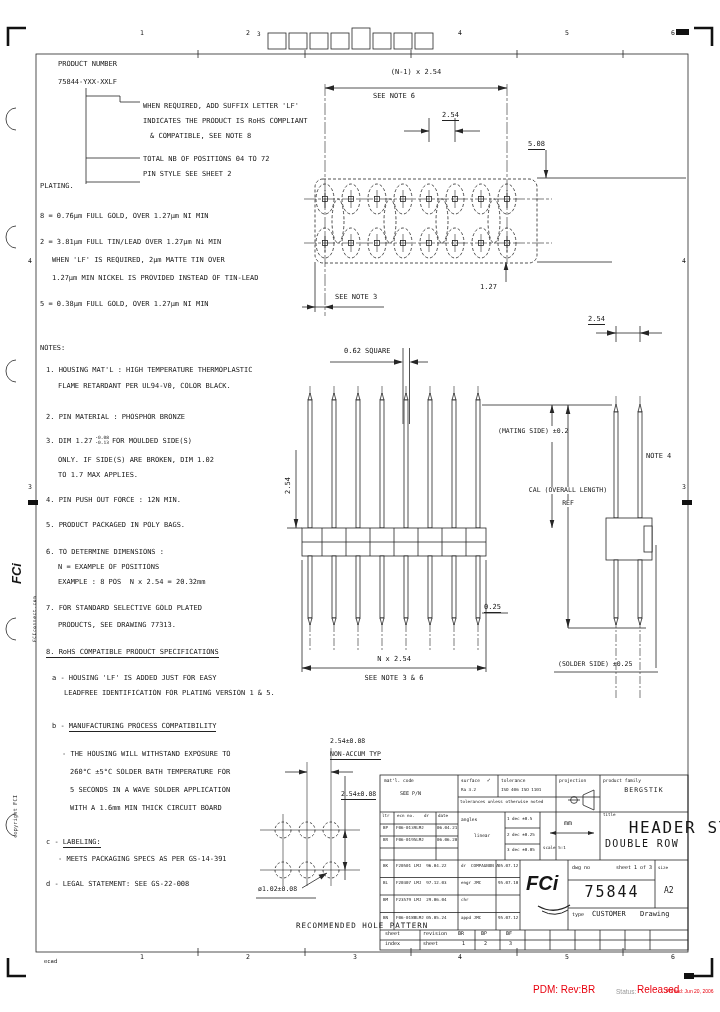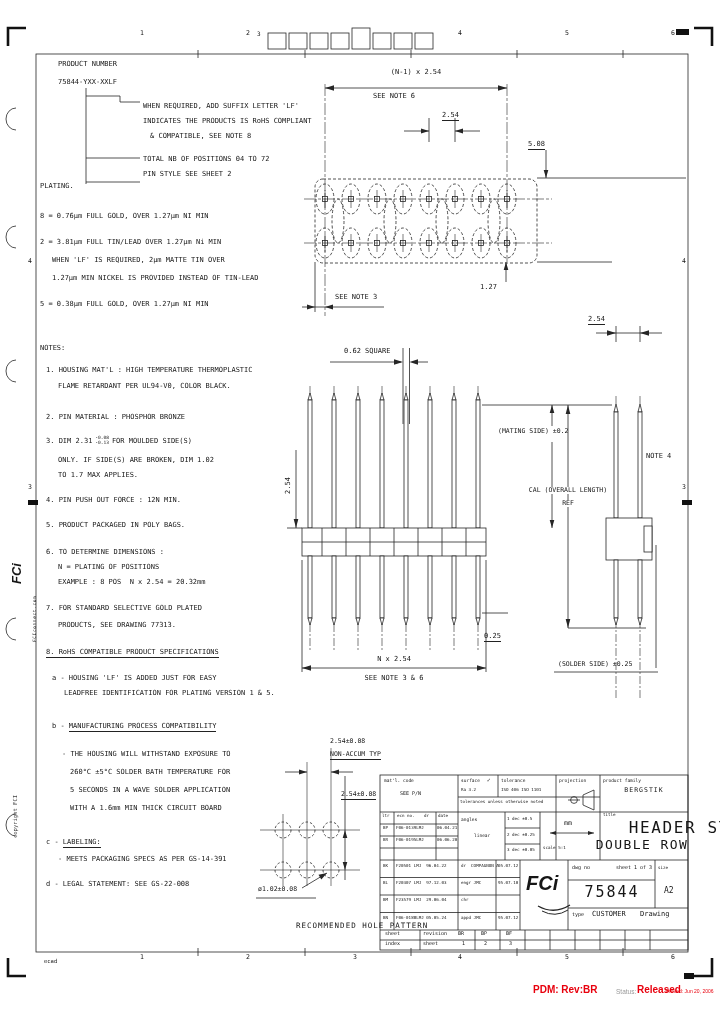--- a/index.html
+++ b/index.html
@@ -5,24 +5,24 @@
   html,body{margin:0;padding:0;background:#e8e8e8;}
   #sheet{position:relative;width:720px;height:1012px;background:#ffffff;
          font-family:"DejaVu Sans Mono",monospace;color:#161616;overflow:hidden;}
   svg{position:absolute;left:0;top:0;}
   .t{position:absolute;font-size:7px;line-height:1.15;white-space:pre;}
   .c{transform:translateX(-50%);}
   .u{border-bottom:0.9px solid #222;padding-bottom:0.5px;}
   .s40{font-size:4.2px;}.s45{font-size:4.5px;}.s5{font-size:5px;}.s6{font-size:6px;}
   .s65{font-size:6.5px;}.s75{font-size:7.5px;padding-left:32px;}.s8{font-size:8px;}
   .vert{transform:rotate(-90deg);transform-origin:left top;}
-  .red{color:#e8000d;font-weight:bold;font-family:"Liberation Sans",sans-serif;}
+  .red{color:#e8000d;font-weight:normal;font-family:"Liberation Sans",sans-serif;}
   .gray{color:#9a9a9a;font-family:"Liberation Sans",sans-serif;}
   .big1{font-size:16px;letter-spacing:1.6px;margin-left:43px;}
-  .big2{font-size:13px;letter-spacing:1.4px;}
+  .big2{font-size:10px;letter-spacing:1.4px;}
   .dwgno{font-size:15px;letter-spacing:2px;}
   .logo{font-weight:bold;font-style:italic;font-family:"Liberation Sans",sans-serif;}
   .wbg{background:#fff;padding:0 2px;}
 </style>
 </head>
 <body>
 
 <div id="sheet">
 
 <svg width="720" height="1012" viewBox="0 0 720 1012" fill="none" stroke="#262626" stroke-width="0.8">
@@ -251,49 +251,49 @@
 <div class="t s65" style="left:28px;top:484px">3</div>
 
 <div class="t vert logo" style="left:10px;top:584px;font-size:13px">FCi</div>
 <div class="t vert s45" style="left:32px;top:642px;letter-spacing:0.6px">FCIconnect.com</div>
 <div class="t vert" style="left:12px;top:838px;font-size:5.5px;color:#444">copyright FCI</div>
 <div class="t" style="left:44px;top:958px;font-size:5.5px">ecad</div>
 
 <div class="t" style="left:58px;top:60px">PRODUCT NUMBER</div>
 <div class="t" style="left:58px;top:78px">75844-YXX-XXLF</div>
 <div class="t" style="left:143px;top:102px">WHEN REQUIRED, ADD SUFFIX LETTER 'LF'</div>
-<div class="t" style="left:143px;top:117px">INDICATES THE PRODUCTS IS RoHS COMPLIANT</div>
+<div class="t" style="left:143px;top:117px">INDICATES THE PRODUCT IS RoHS COMPLIANT</div>
 <div class="t" style="left:150px;top:132px">&amp; COMPATIBLE, SEE NOTE 8</div>
 <div class="t" style="left:143px;top:155px">TOTAL NB OF POSITIONS 04 TO 72</div>
 <div class="t" style="left:143px;top:170px">PIN STYLE SEE SHEET 2</div>
 <div class="t" style="left:40px;top:182px">PLATING.</div>
 <div class="t" style="left:40px;top:212px">8 = 0.76µm FULL GOLD, OVER 1.27µm NI MIN</div>
 <div class="t" style="left:40px;top:238px">2 = 3.81µm FULL TIN/LEAD OVER 1.27µm Ni MIN</div>
 <div class="t" style="left:52px;top:256px">WHEN 'LF' IS REQUIRED, 2µm MATTE TIN OVER</div>
 <div class="t" style="left:52px;top:274px">1.27µm MIN NICKEL IS PROVIDED INSTEAD OF TIN-LEAD</div>
 <div class="t" style="left:40px;top:300px">5 = 0.38µm FULL GOLD, OVER 1.27µm NI MIN</div>
 
 <div class="t" style="left:40px;top:344px">NOTES:</div>
 <div class="t" style="left:46px;top:366px">1. HOUSING MAT'L : HIGH TEMPERATURE THERMOPLASTIC</div>
 <div class="t" style="left:58px;top:382px">FLAME RETARDANT PER UL94-V0, COLOR BLACK.</div>
 <div class="t" style="left:46px;top:413px">2. PIN MATERIAL : PHOSPHOR BRONZE</div>
 <div class="t" style="left:46px;top:436px;display:flex;align-items:center">
-  <span>3. DIM 2.31</span>
+  <span>3. DIM 1.27</span>
   <span style="display:inline-flex;flex-direction:column;font-size:4.5px;line-height:1.1;margin:0 3px">
     <span>-0.08</span>
     <span>-0.13</span>
   </span>
   <span>FOR MOULDED SIDE(S)</span>
 </div>
 <div class="t" style="left:58px;top:456px">ONLY. IF SIDE(S) ARE BROKEN, DIM 1.02</div>
 <div class="t" style="left:58px;top:471px">TO 1.7 MAX APPLIES.</div>
 <div class="t" style="left:46px;top:496px">4. PIN PUSH OUT FORCE : 12N MIN.</div>
 <div class="t" style="left:46px;top:521px">5. PRODUCT PACKAGED IN POLY BAGS.</div>
 <div class="t" style="left:46px;top:548px">6. TO DETERMINE DIMENSIONS :</div>
-<div class="t" style="left:58px;top:563px">N = PLATING OF POSITIONS</div>
+<div class="t" style="left:58px;top:563px">N = EXAMPLE OF POSITIONS</div>
 <div class="t" style="left:58px;top:578px">EXAMPLE : 8 POS  N x 2.54 = 20.32mm</div>
 <div class="t" style="left:46px;top:604px">7. FOR STANDARD SELECTIVE GOLD PLATED</div>
 <div class="t" style="left:58px;top:621px">PRODUCTS, SEE DRAWING 77313.</div>
 <div class="t" style="left:46px;top:648px"><span class="u">8. RoHS COMPATIBLE PRODUCT SPECIFICATIONS</span></div>
 <div class="t" style="left:52px;top:674px">a - HOUSING 'LF' IS ADDED JUST FOR EASY</div>
 <div class="t" style="left:64px;top:689px">LEADFREE IDENTIFICATION FOR PLATING VERSION 1 &amp; 5.</div>
 <div class="t" style="left:52px;top:722px"><span>b - </span><span class="u">MANUFACTURING PROCESS COMPATIBILITY</span></div>
 <div class="t" style="left:62px;top:750px">- THE HOUSING WILL WITHSTAND EXPOSURE TO</div>
 <div class="t" style="left:70px;top:768px">260°C ±5°C SOLDER BATH TEMPERATURE FOR</div>
 <div class="t" style="left:70px;top:786px">5 SECONDS IN A WAVE SOLDER APPLICATION</div>
@@ -308,21 +308,21 @@
 <div class="t u" style="left:528px;top:140px">5.08</div>
 <div class="t" style="left:480px;top:283px">1.27</div>
 <div class="t" style="left:335px;top:293px">SEE NOTE 3</div>
 <div class="t u" style="left:588px;top:315px">2.54</div>
 <div class="t" style="left:344px;top:347px">0.62 SQUARE</div>
 <div class="t vert" style="left:284px;top:494px">2.54</div>
 <div class="t s65" style="left:498px;top:428px">(MATING SIDE) ±0.2</div>
 <div class="t" style="left:646px;top:452px">NOTE 4</div>
 <div class="t c s65 wbg" style="left:568px;top:487px">CAL (OVERALL LENGTH)</div>
 <div class="t c s65 wbg" style="left:568px;top:500px">REF</div>
-<div class="t u" style="left:484px;top:632px">0.25</div>
+<div class="t u" style="left:484px;top:603px">0.25</div>
 <div class="t c" style="left:394px;top:655px">N x 2.54</div>
 <div class="t c" style="left:394px;top:674px">SEE NOTE 3 &amp; 6</div>
 <div class="t s65" style="left:558px;top:661px">(SOLDER SIDE) ±0.25</div>
 <div class="t s65" style="left:330px;top:738px">2.54±0.08</div>
 <div class="t s65 u" style="left:330px;top:751px">NON-ACCUM TYP</div>
 <div class="t s65 u" style="left:341px;top:791px">2.54±0.08</div>
 <div class="t s65" style="left:258px;top:886px">ø1.02±0.08</div>
 <div class="t s75" style="left:264px;top:922px;letter-spacing:1px">RECOMMENDED HOLE PATTERN</div>
 
 <div class="t s45" style="left:384px;top:778px">mat'l. code</div>

